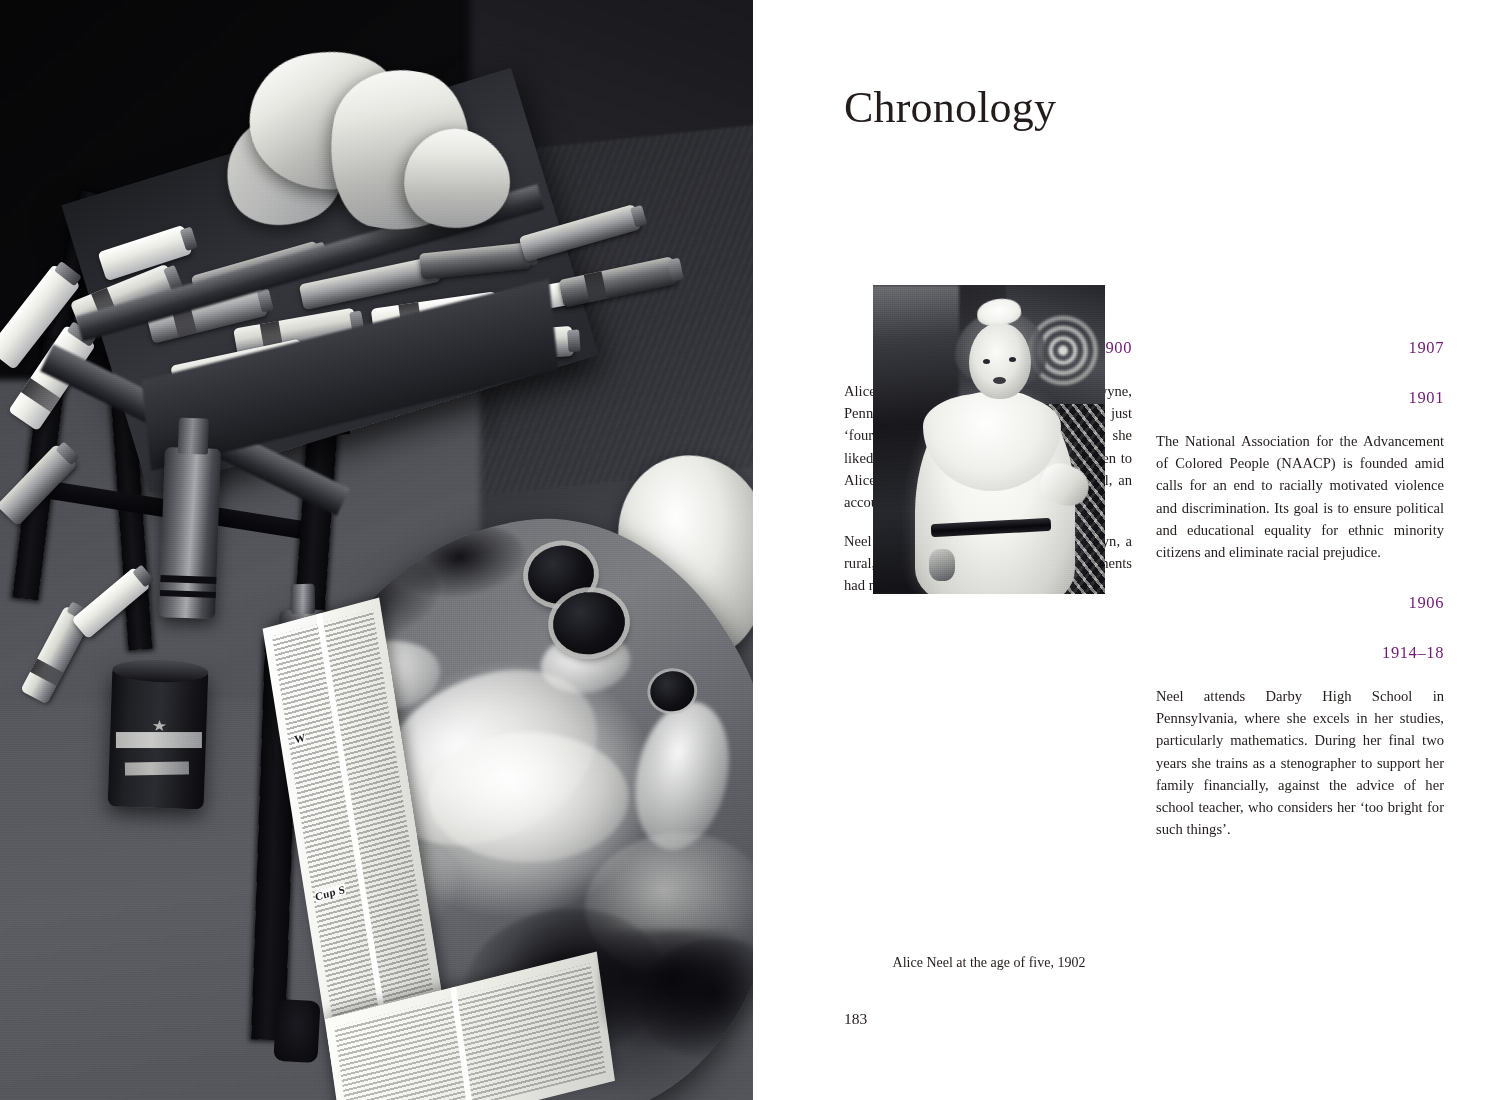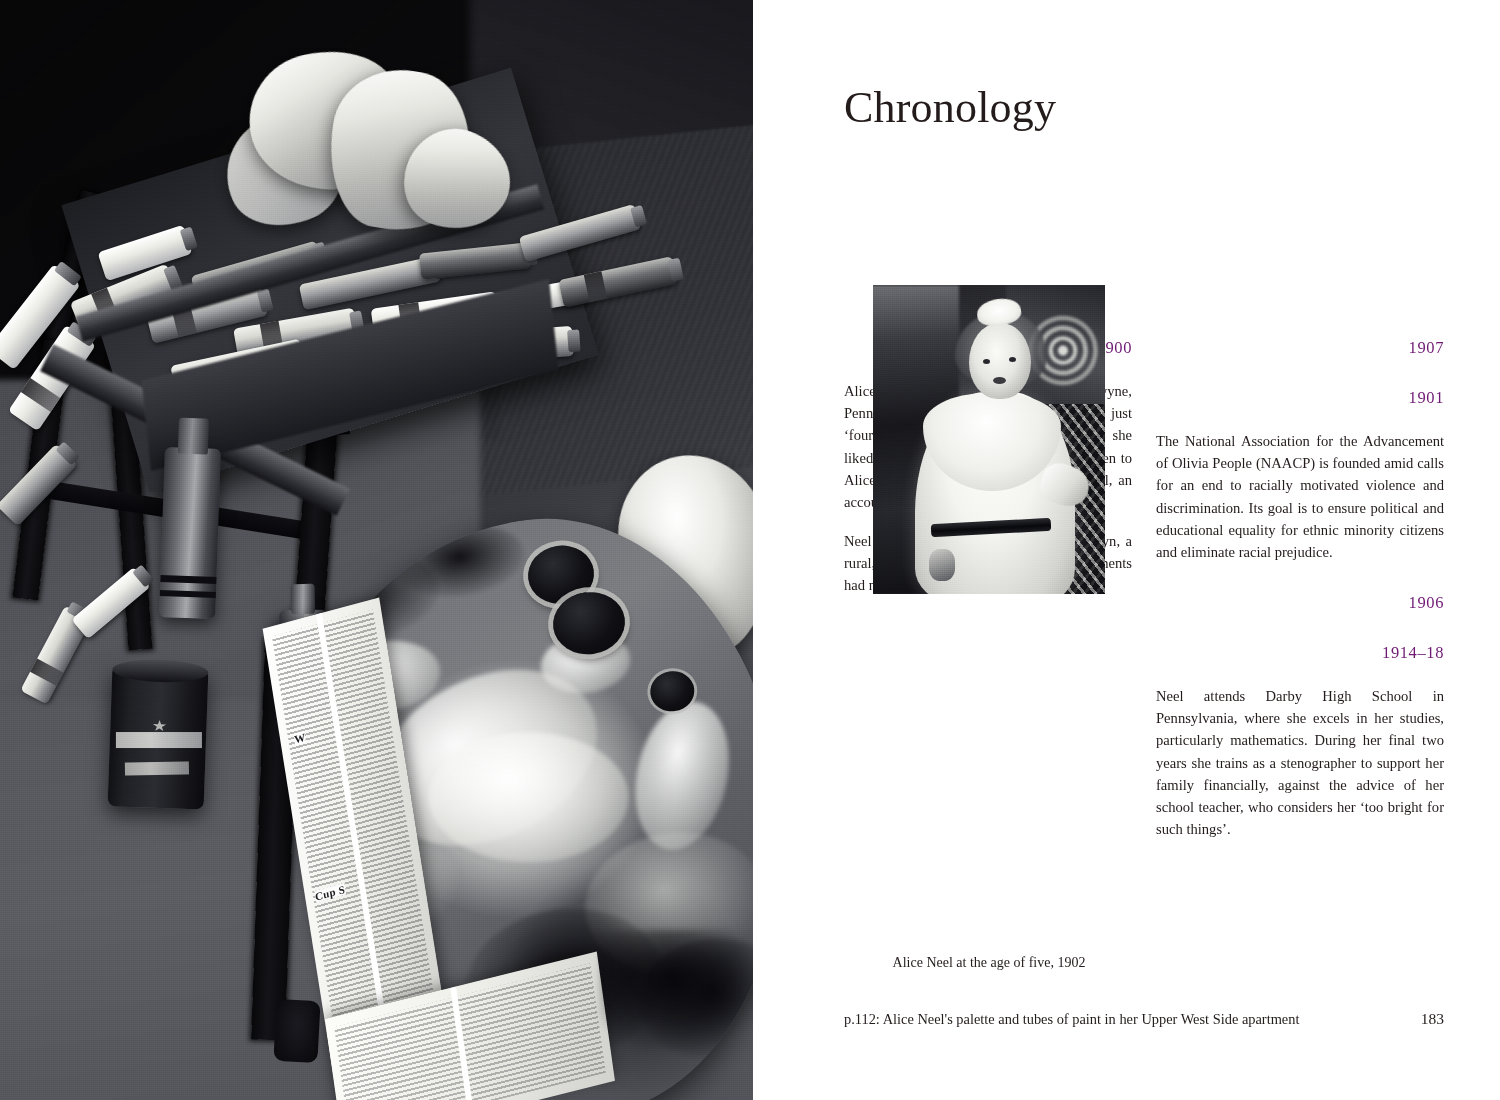--- a/index.html
+++ b/index.html
@@ -660,21 +660,21 @@
       <div class="col col-left">
         <div class="year">1900</div>
         <p class="para">Alice Neel is born in the town of Gladwyne, Pennsylvania (formerly Merion Square), just ‘four weeks younger than the century’, as she liked to say. She is the fourth of five children to Alice Hartley and George Washington Neel, an accountant for the Pennsylvania Railroad.</p>
         <p class="para">Neel is raised in the nearby town of Colwyn, a rural, conservative place that she later laments had no artists, writers or culture.</p>
       </div>
 
       <div class="col col-right">
         <div class="year">1907</div>
 
         <div class="year spaced">1901</div>
-        <p class="para">The National Association for the Advancement of Olivia People (NAACP) is founded amid calls for an end to racially motivated violence and discrimination. Its goal is to ensure political and educational equality for ethnic minority citizens and eliminate racial prejudice.</p>
+        <p class="para">The National Association for the Advancement of Colored People (NAACP) is founded amid calls for an end to racially motivated violence and discrimination. Its goal is to ensure political and educational equality for ethnic minority citizens and eliminate racial prejudice.</p>
 
         <div class="year spaced">1906</div>
 
         <div class="year spaced">1914–18</div>
         <p class="para">Neel attends Darby High School in Pennsylvania, where she excels in her studies, particularly mathematics. During her final two years she trains as a stenographer to support her family financially, against the advice of her school teacher, who considers her ‘too bright for such things’.</p>
       </div>
     </div>
 
     <div class="portrait-wrap">
       <div class="portrait">
@@ -693,18 +693,17 @@
         <span class="pt pt-eye" style="left:136px; top:72px;"></span>
         <span class="pt pt-mouth"></span>
         <span class="pt pt-bow"></span>
         <span class="pt-grain"></span>
       </div>
     </div>
 
     <div class="caption">Alice Neel at the age of five, 1902</div>
 
     <div class="footer">
-      <span>p.112: Alice Neel's palette and tubes of paint in her Upper West Side apartment</span>
       <span class="folio">183</span>
     </div>
 
   </div>
 </div>
 
 </body></html>

